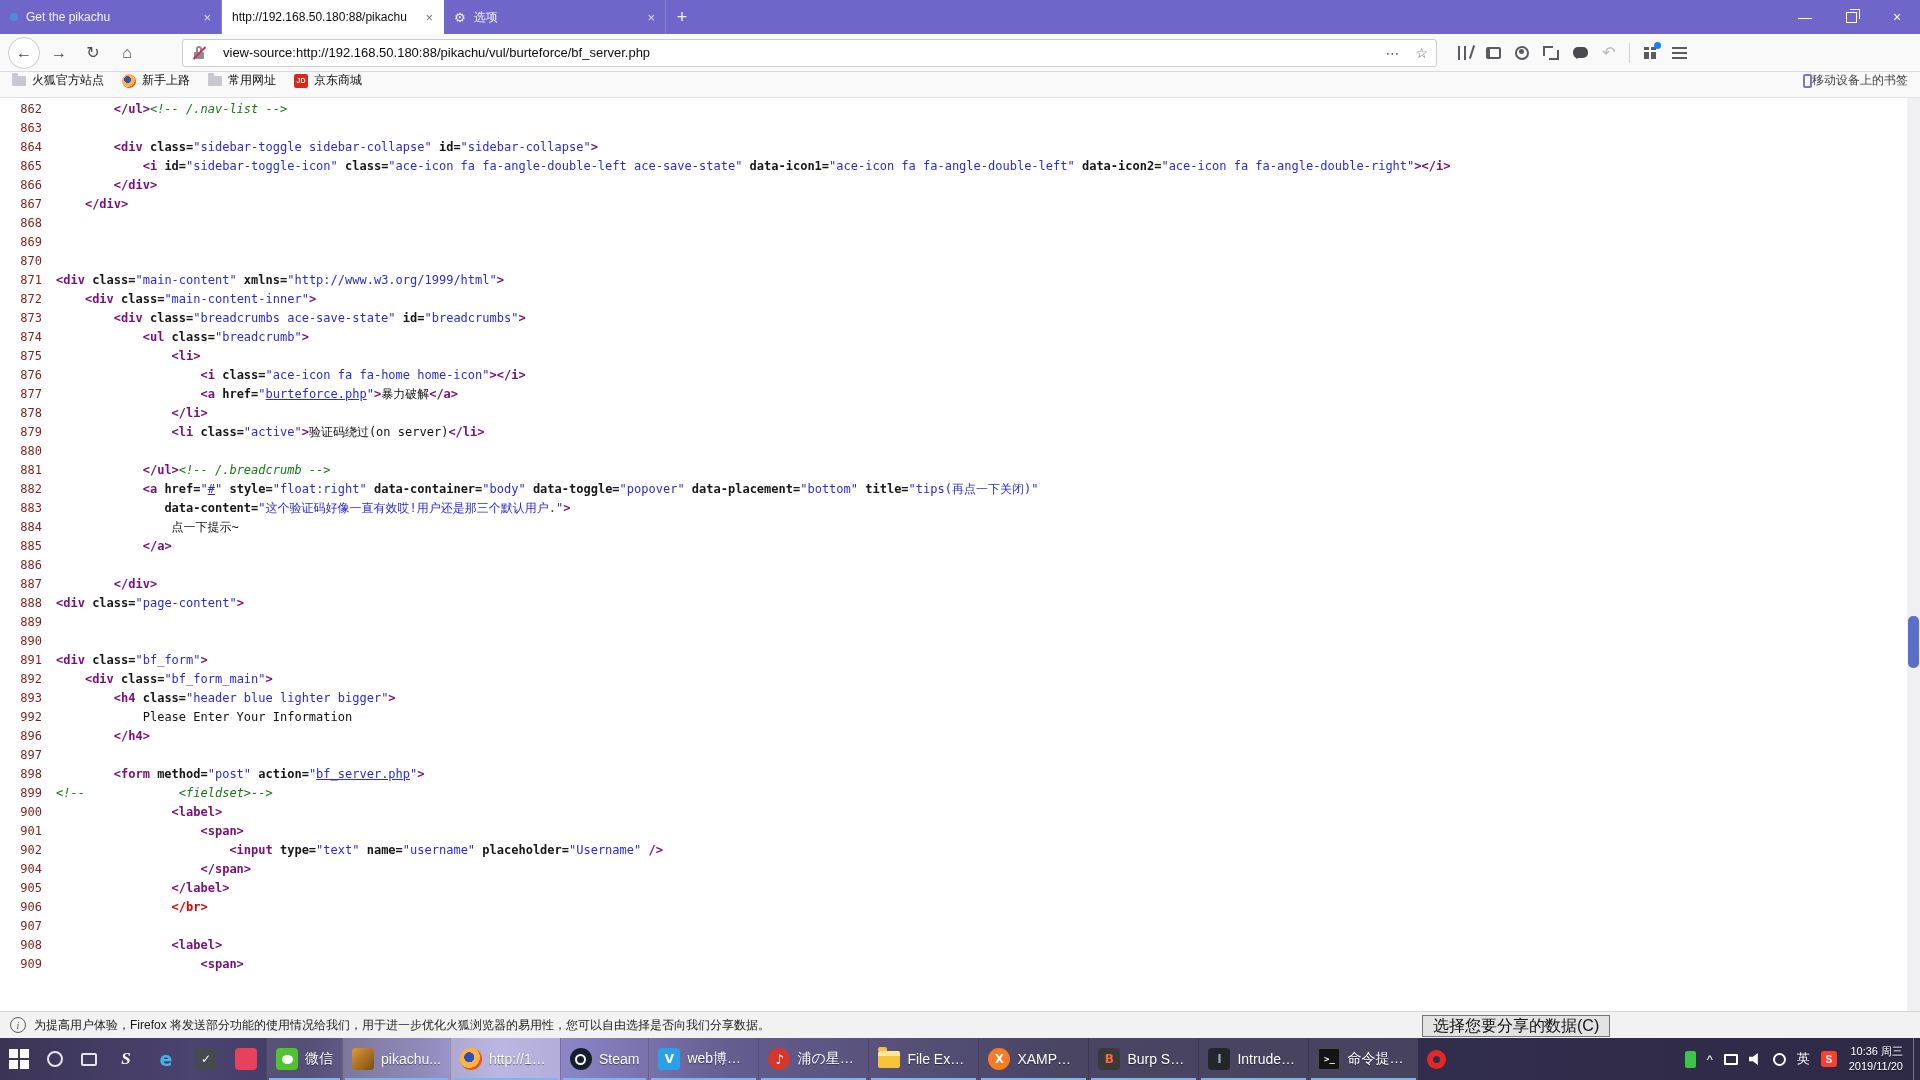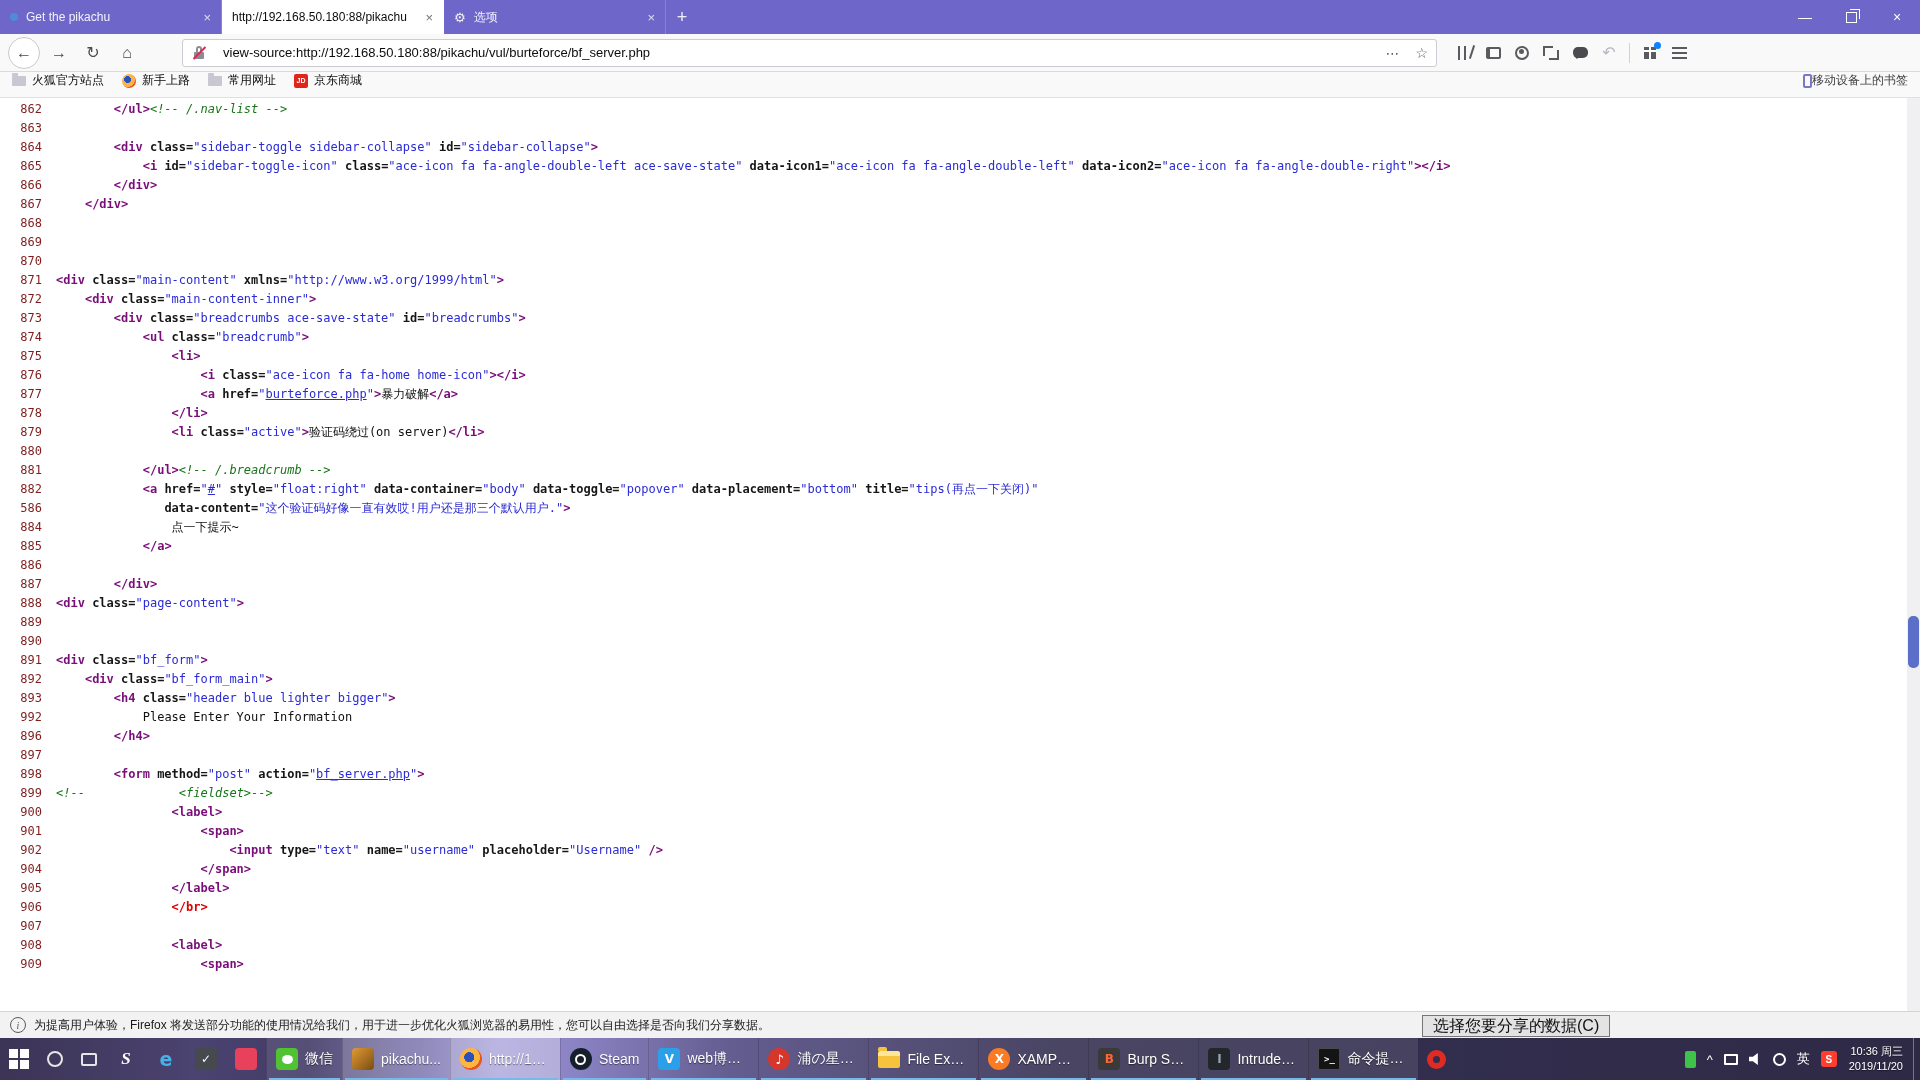--- a/index.html
+++ b/index.html
@@ -251,21 +251,21 @@
         <div class="line"><span class="ln">873</span><span class="codetext"><span class="seg-w">        </span><span class="seg-t">&lt;div</span><span class="seg-a"> class=</span><span class="seg-v">"breadcrumbs ace-save-state"</span><span class="seg-a"> id=</span><span class="seg-v">"breadcrumbs"</span><span class="seg-t">&gt;</span></span></div>
         <div class="line"><span class="ln">874</span><span class="codetext"><span class="seg-w">            </span><span class="seg-t">&lt;ul</span><span class="seg-a"> class=</span><span class="seg-v">"breadcrumb"</span><span class="seg-t">&gt;</span></span></div>
         <div class="line"><span class="ln">875</span><span class="codetext"><span class="seg-w">                </span><span class="seg-t">&lt;li&gt;</span></span></div>
         <div class="line"><span class="ln">876</span><span class="codetext"><span class="seg-w">                    </span><span class="seg-t">&lt;i</span><span class="seg-a"> class=</span><span class="seg-v">"ace-icon fa fa-home home-icon"</span><span class="seg-t">&gt;&lt;/i&gt;</span></span></div>
         <div class="line"><span class="ln">877</span><span class="codetext"><span class="seg-w">                    </span><span class="seg-t">&lt;a</span><span class="seg-a"> href=</span><span class="seg-v">"</span><span class="seg-k">burteforce.php</span><span class="seg-v">"</span><span class="seg-t">&gt;</span><span class="seg-x">暴力破解</span><span class="seg-t">&lt;/a&gt;</span></span></div>
         <div class="line"><span class="ln">878</span><span class="codetext"><span class="seg-w">                </span><span class="seg-t">&lt;/li&gt;</span></span></div>
         <div class="line"><span class="ln">879</span><span class="codetext"><span class="seg-w">                </span><span class="seg-t">&lt;li</span><span class="seg-a"> class=</span><span class="seg-v">"active"</span><span class="seg-t">&gt;</span><span class="seg-x">验证码绕过(on server)</span><span class="seg-t">&lt;/li&gt;</span></span></div>
         <div class="line"><span class="ln">880</span><span class="codetext"></span></div>
         <div class="line"><span class="ln">881</span><span class="codetext"><span class="seg-w">            </span><span class="seg-t">&lt;/ul&gt;</span><span class="seg-c">&lt;!-- /.breadcrumb --&gt;</span></span></div>
         <div class="line"><span class="ln">882</span><span class="codetext"><span class="seg-w">            </span><span class="seg-t">&lt;a</span><span class="seg-a"> href=</span><span class="seg-v">"</span><span class="seg-k">#</span><span class="seg-v">"</span><span class="seg-a"> style=</span><span class="seg-v">"float:right"</span><span class="seg-a"> data-container=</span><span class="seg-v">"body"</span><span class="seg-a"> data-toggle=</span><span class="seg-v">"popover"</span><span class="seg-a"> data-placement=</span><span class="seg-v">"bottom"</span><span class="seg-a"> title=</span><span class="seg-v">"tips(再点一下关闭)"</span></span></div>
-        <div class="line"><span class="ln">586</span><span class="codetext"><span class="seg-w">               </span><span class="seg-a">data-content=</span><span class="seg-v">"这个验证码好像一直有效哎!用户还是那三个默认用户."</span><span class="seg-t">&gt;</span></span></div>
+        <div class="line"><span class="ln">883</span><span class="codetext"><span class="seg-w">               </span><span class="seg-a">data-content=</span><span class="seg-v">"这个验证码好像一直有效哎!用户还是那三个默认用户."</span><span class="seg-t">&gt;</span></span></div>
         <div class="line"><span class="ln">884</span><span class="codetext"><span class="seg-w">                </span><span class="seg-x">点一下提示~</span></span></div>
         <div class="line"><span class="ln">885</span><span class="codetext"><span class="seg-w">            </span><span class="seg-t">&lt;/a&gt;</span></span></div>
         <div class="line"><span class="ln">886</span><span class="codetext"></span></div>
         <div class="line"><span class="ln">887</span><span class="codetext"><span class="seg-w">        </span><span class="seg-t">&lt;/div&gt;</span></span></div>
         <div class="line"><span class="ln">888</span><span class="codetext"><span class="seg-t">&lt;div</span><span class="seg-a"> class=</span><span class="seg-v">"page-content"</span><span class="seg-t">&gt;</span></span></div>
         <div class="line"><span class="ln">889</span><span class="codetext"></span></div>
         <div class="line"><span class="ln">890</span><span class="codetext"></span></div>
         <div class="line"><span class="ln">891</span><span class="codetext"><span class="seg-t">&lt;div</span><span class="seg-a"> class=</span><span class="seg-v">"bf_form"</span><span class="seg-t">&gt;</span></span></div>
         <div class="line"><span class="ln">892</span><span class="codetext"><span class="seg-w">    </span><span class="seg-t">&lt;div</span><span class="seg-a"> class=</span><span class="seg-v">"bf_form_main"</span><span class="seg-t">&gt;</span></span></div>
         <div class="line"><span class="ln">893</span><span class="codetext"><span class="seg-w">        </span><span class="seg-t">&lt;h4</span><span class="seg-a"> class=</span><span class="seg-v">"header blue lighter bigger"</span><span class="seg-t">&gt;</span></span></div>

